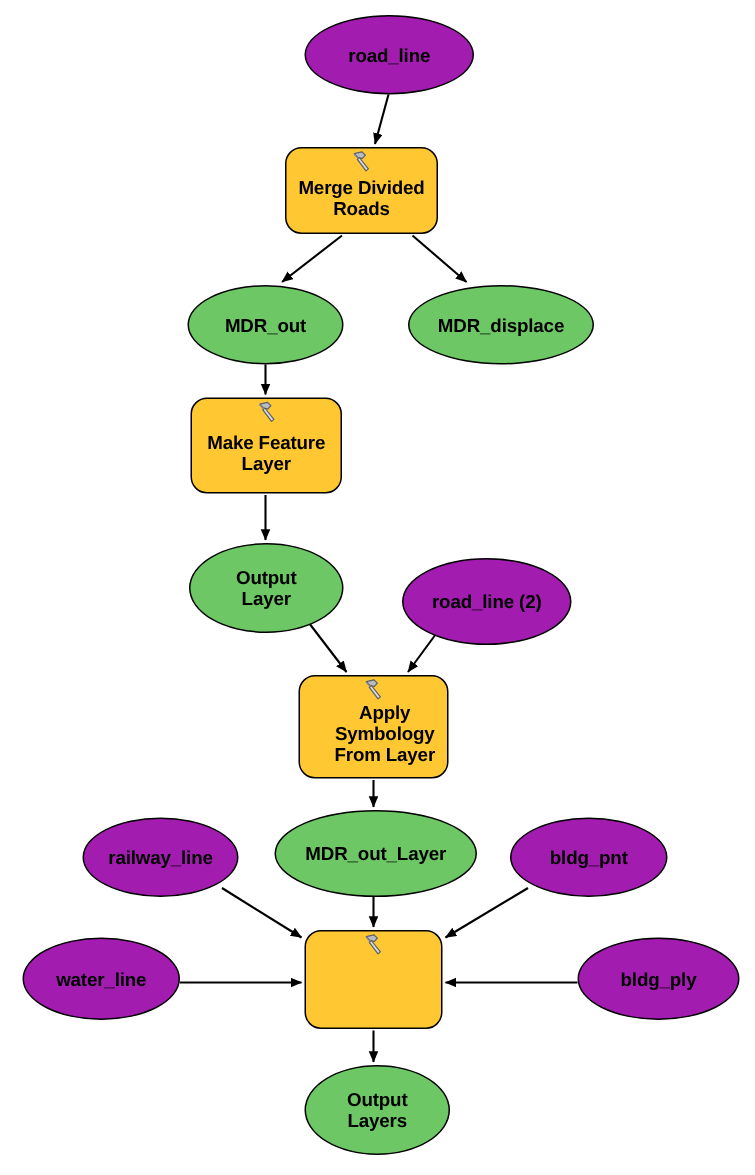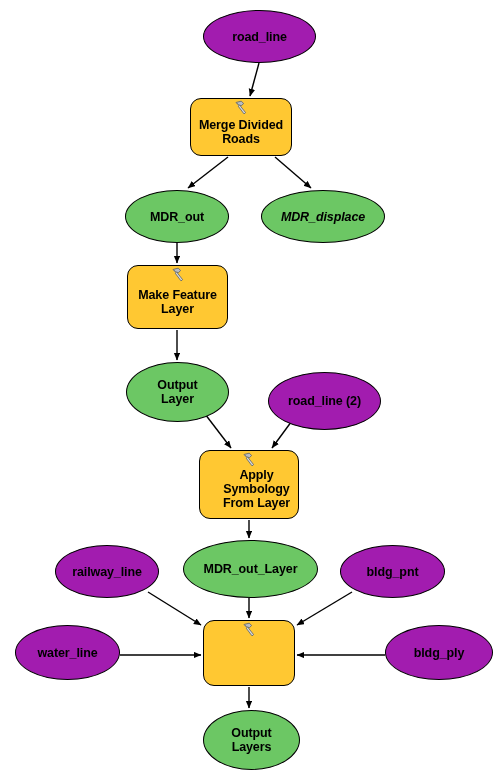--- a/index.html
+++ b/index.html
@@ -110,21 +110,21 @@
             <path d="M4.2 2.4 L9.2 1.2 L11.6 3.4 L9.6 5.6 L6.9 5.2 Z" fill="#b9bcc2" stroke="#5b5f66" stroke-width="0.8" stroke-linejoin="round"></path>
             <path d="M7.6 5.0 L13.6 12.6 L12.0 13.9 L6.2 6.2 Z" fill="#d7d9dd" stroke="#5b5f66" stroke-width="0.8" stroke-linejoin="round"></path>
             <path d="M4.0 2.6 L7.0 5.6" stroke="#7d8189" stroke-width="0.9"></path>
           </svg></span>
         <span class="lbl">Merge Divided
 Roads</span>
       </div>
       <div class="node data-node data-derived" style="left: 125px; top: 190px; width: 104px; height: 53px;">
         <span class="lbl">MDR_out</span>
       </div>
-      <div class="node data-node data-derived" style="left: 261px; top: 190px; width: 124px; height: 53px; font-style: italic;">
+      <div class="node data-node data-derived" style="left: 272px; top: 190px; width: 124px; height: 53px;">
         <span class="lbl">MDR_displace</span>
       </div>
       <div class="node tool-node" style="left: 127px; top: 265px; width: 101px; height: 64px;">
         <span class="tool-icon"><svg viewBox="0 0 18 18" width="18" height="18">
             <path d="M4.2 2.4 L9.2 1.2 L11.6 3.4 L9.6 5.6 L6.9 5.2 Z" fill="#b9bcc2" stroke="#5b5f66" stroke-width="0.8" stroke-linejoin="round"></path>
             <path d="M7.6 5.0 L13.6 12.6 L12.0 13.9 L6.2 6.2 Z" fill="#d7d9dd" stroke="#5b5f66" stroke-width="0.8" stroke-linejoin="round"></path>
             <path d="M4.0 2.6 L7.0 5.6" stroke="#7d8189" stroke-width="0.9"></path>
           </svg></span>
         <span class="lbl">Make Feature
 Layer</span>

